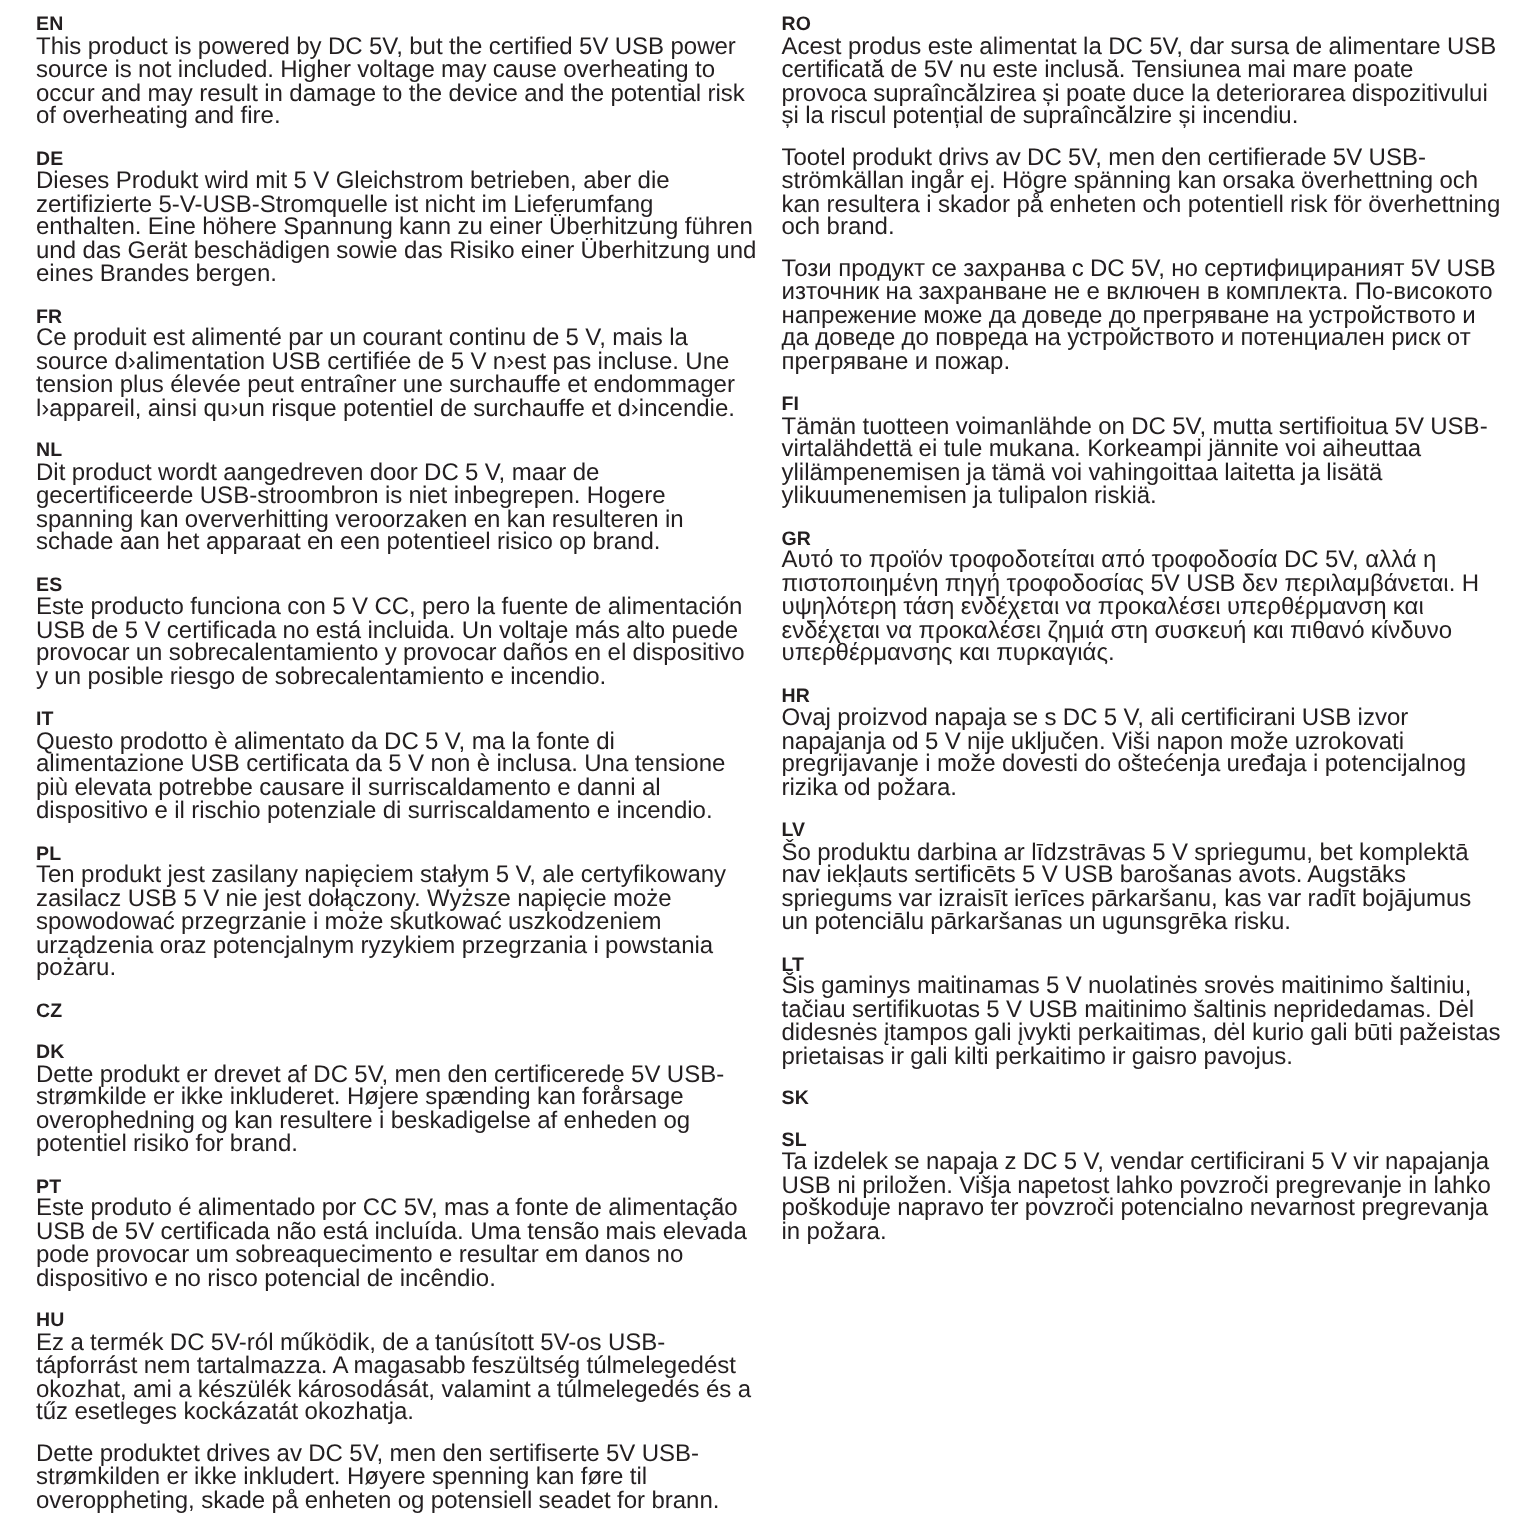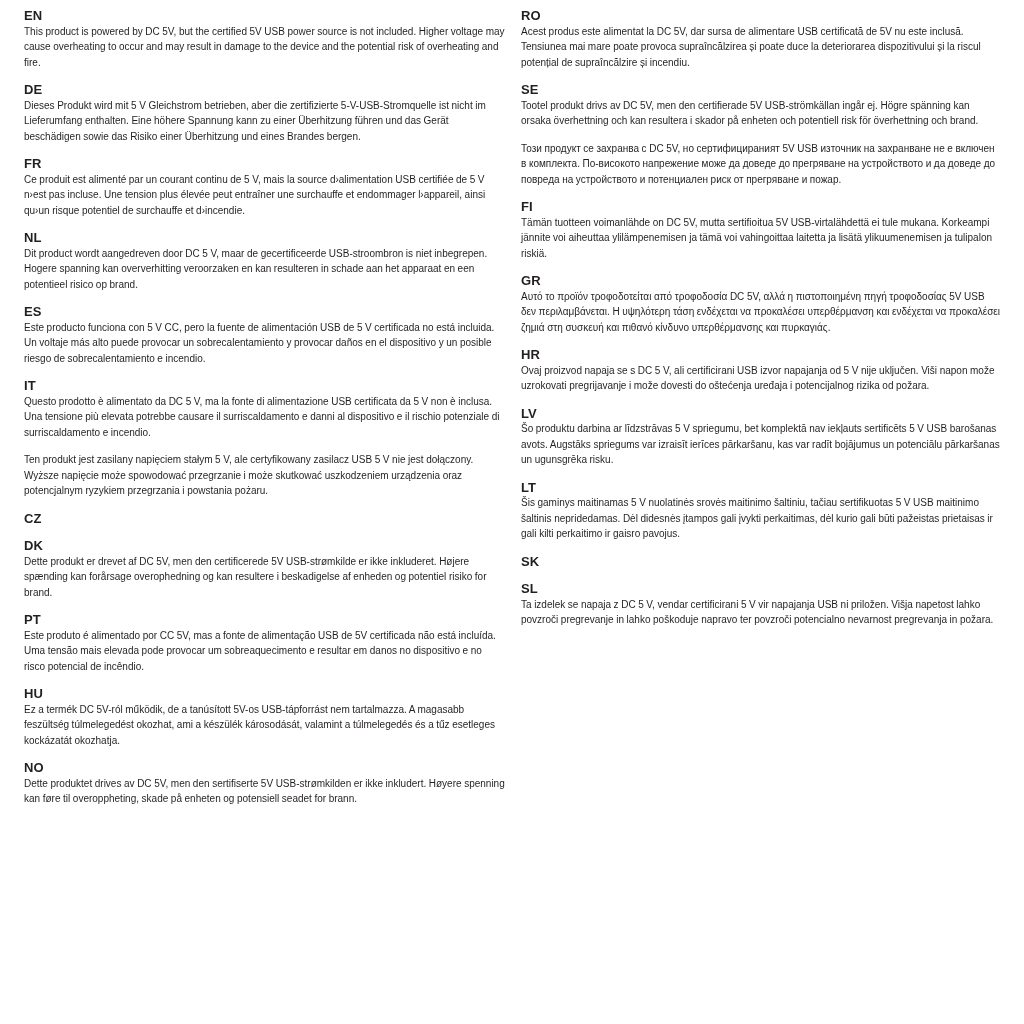--- a/index.html
+++ b/index.html
@@ -31,21 +31,21 @@
     margin: 0 0 12px 0;
   }
   .lang-code {
     font-size: 13px;
     line-height: 15.5px;
     font-weight: bold;
     letter-spacing: 0.1px;
   }
   .lang-text {
     margin: 0;
-    font-size: 10px;
+    font-size: 16px;
     line-height: 15.5px;
     text-align: left;
     word-spacing: -0.2px;
   }
 </style>
 </head>
 <body>
 
 <div class="page">
 
@@ -75,20 +75,21 @@
       <div class="lang-code">ES</div>
       <p class="lang-text">Este producto funciona con 5 V CC, pero la fuente de alimentación USB de 5 V certificada no está incluida. Un voltaje más alto puede provocar un sobrecalentamiento y provocar daños en el dispositivo y un posible riesgo de sobrecalentamiento e incendio.</p>
     </section>
 
     <section class="lang-section">
       <div class="lang-code">IT</div>
       <p class="lang-text">Questo prodotto è alimentato da DC 5 V, ma la fonte di alimentazione USB certificata da 5 V non è inclusa. Una tensione più elevata potrebbe causare il surriscaldamento e danni al dispositivo e il rischio potenziale di surriscaldamento e incendio.</p>
     </section>
 
     <section class="lang-section">
+      <div class="lang-code">PL</div>
       <p class="lang-text">Ten produkt jest zasilany napięciem stałym 5 V, ale certyfikowany zasilacz USB 5 V nie jest dołączony. Wyższe napięcie może spowodować przegrzanie i może skutkować uszkodzeniem urządzenia oraz potencjalnym ryzykiem przegrzania i powstania pożaru.</p>
     </section>
 
     <section class="lang-section">
       <div class="lang-code">CZ</div>
     </section>
 
     <section class="lang-section">
       <div class="lang-code">DK</div>
       <p class="lang-text">Dette produkt er drevet af DC 5V, men den certificerede 5V USB-strømkilde er ikke inkluderet. Højere spænding kan forårsage overophedning og kan resultere i beskadigelse af enheden og potentiel risiko for brand.</p>
@@ -98,35 +99,33 @@
       <div class="lang-code">PT</div>
       <p class="lang-text">Este produto é alimentado por CC 5V, mas a fonte de alimentação USB de 5V certificada não está incluída. Uma tensão mais elevada pode provocar um sobreaquecimento e resultar em danos no dispositivo e no risco potencial de incêndio.</p>
     </section>
 
     <section class="lang-section">
       <div class="lang-code">HU</div>
       <p class="lang-text">Ez a termék DC 5V-ról működik, de a tanúsított 5V-os USB-tápforrást nem tartalmazza. A magasabb feszültség túlmelegedést okozhat, ami a készülék károsodását, valamint a túlmelegedés és a tűz esetleges kockázatát okozhatja.</p>
     </section>
 
     <section class="lang-section">
-      <div class="lang-code">NO</div>
       <p class="lang-text">Dette produktet drives av DC 5V, men den sertifiserte 5V USB-strømkilden er ikke inkludert. Høyere spenning kan føre til overoppheting, skade på enheten og potensiell seadet for brann.</p>
     </section>
 
   </div>
 
   <div class="column">
 
     <section class="lang-section">
       <div class="lang-code">RO</div>
       <p class="lang-text">Acest produs este alimentat la DC 5V, dar sursa de alimentare USB certificată de 5V nu este inclusă. Tensiunea mai mare poate provoca supraîncălzirea și poate duce la deteriorarea dispozitivului și la riscul potențial de supraîncălzire și incendiu.</p>
     </section>
 
     <section class="lang-section">
-      <div class="lang-code">SE</div>
       <p class="lang-text">Tootel produkt drivs av DC 5V, men den certifierade 5V USB-strömkällan ingår ej. Högre spänning kan orsaka överhettning och kan resultera i skador på enheten och potentiell risk för överhettning och brand.</p>
     </section>
 
     <section class="lang-section">
       <p class="lang-text">Този продукт се захранва с DC 5V, но сертифицираният 5V USB източник на захранване не е включен в комплекта. По-високото напрежение може да доведе до прегряване на устройството и да доведе до повреда на устройството и потенциален риск от прегряване и пожар.</p>
     </section>
 
 
     <section class="lang-section">
       <div class="lang-code">FI</div>

